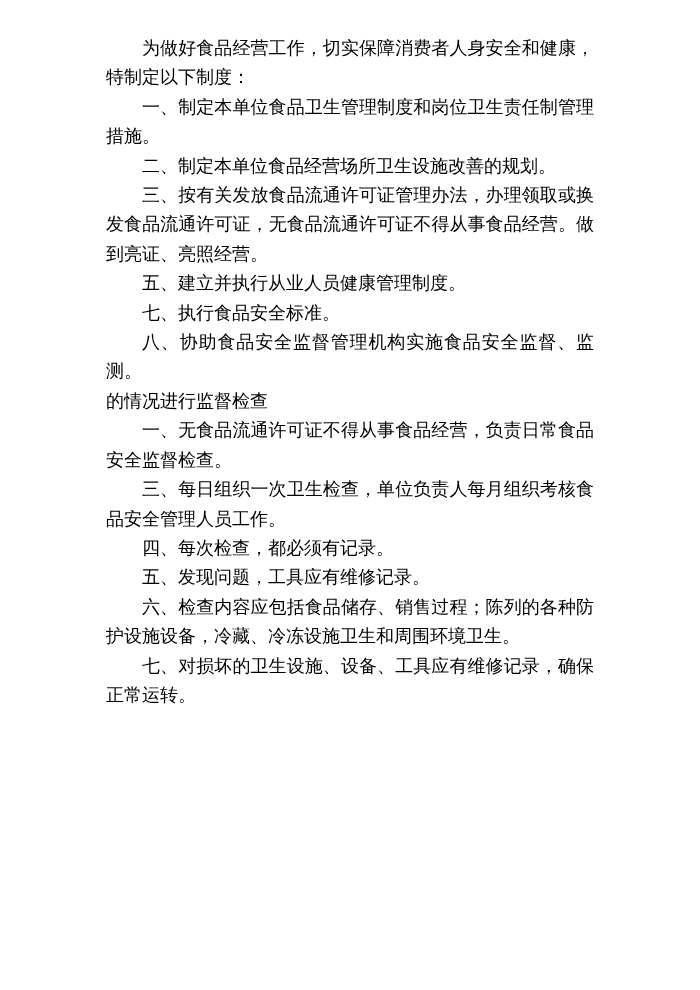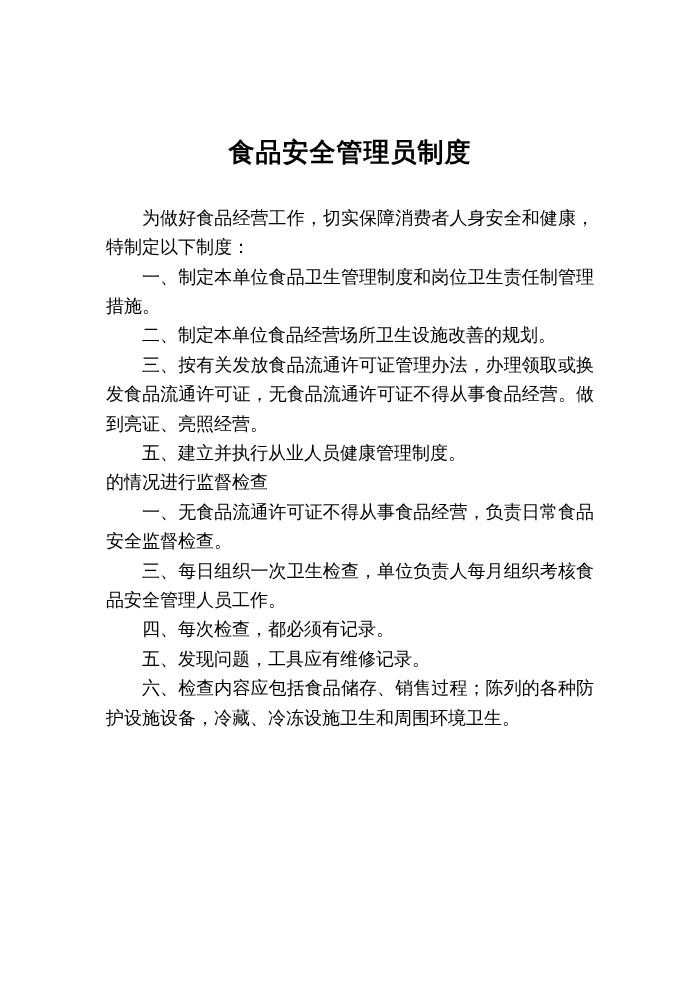--- a/index.html
+++ b/index.html
@@ -44,27 +44,29 @@
     text-indent: 0;
   }
   .body-text p.indent-extra {
     text-indent: 2.45em;
   }
 </style>
 </head>
 <body>
 
 <div class="page">
-  <h1 class="doc-title">食品安全管理员制度</h1>
   <div class="content body-text">
     <p>为做好食品经营工作，切实保障消费者人身安全和健康，特制定以下制度：</p>
     <p>一、制定本单位食品卫生管理制度和岗位卫生责任制管理措施。</p>
     <p>二、制定本单位食品经营场所卫生设施改善的规划。</p>
     <p>三、按有关发放食品流通许可证管理办法，办理领取或换发食品流通许可证，无食品流通许可证不得从事食品经营。做到亮证、亮照经营。</p>
     <p>五、建立并执行从业人员健康管理制度。</p>
+    <p>七、执行食品安全标准。</p>
+    <p>八、协助食品安全监督管理机构实施食品安全监督、监测。</p>
     <p class="section-heading">的情况进行监督检查</p>
     <p>一、无食品流通许可证不得从事食品经营，负责日常食品安全监督检查。</p>
     <p>三、每日组织一次卫生检查，单位负责人每月组织考核食品安全管理人员工作。</p>
     <p>四、每次检查，都必须有记录。</p>
     <p>五、发现问题，工具应有维修记录。</p>
     <p>六、检查内容应包括食品储存、销售过程；陈列的各种防护设施设备，冷藏、冷冻设施卫生和周围环境卫生。</p>
+    <p>七、对损坏的卫生设施、设备、工具应有维修记录，确保正常运转。</p>
   </div>
 </div>
 
 </body></html>

